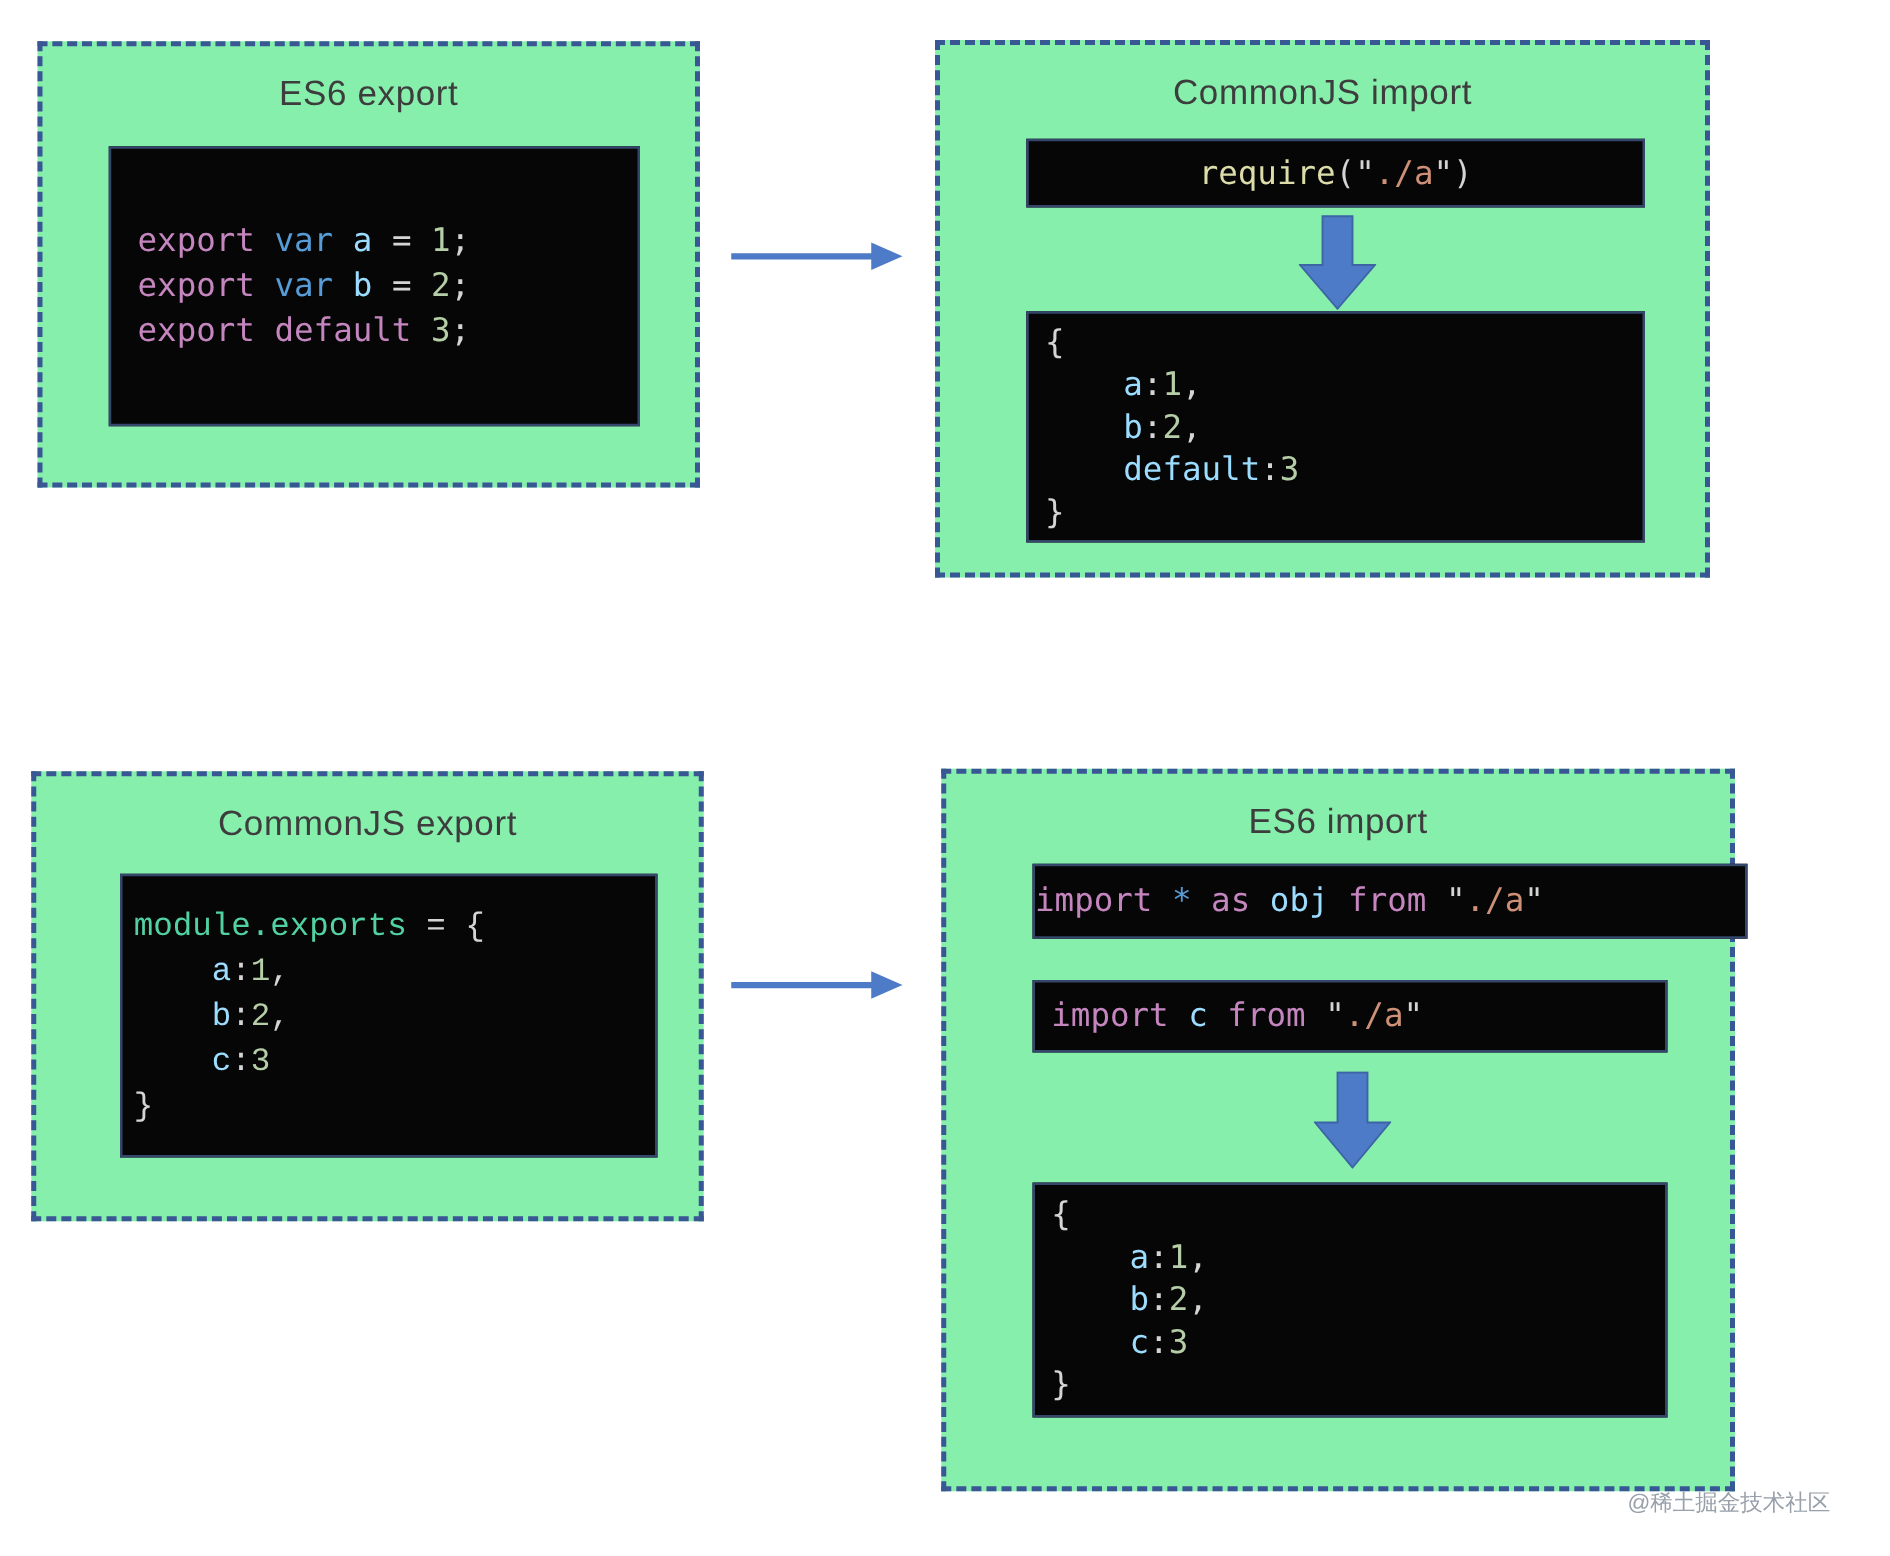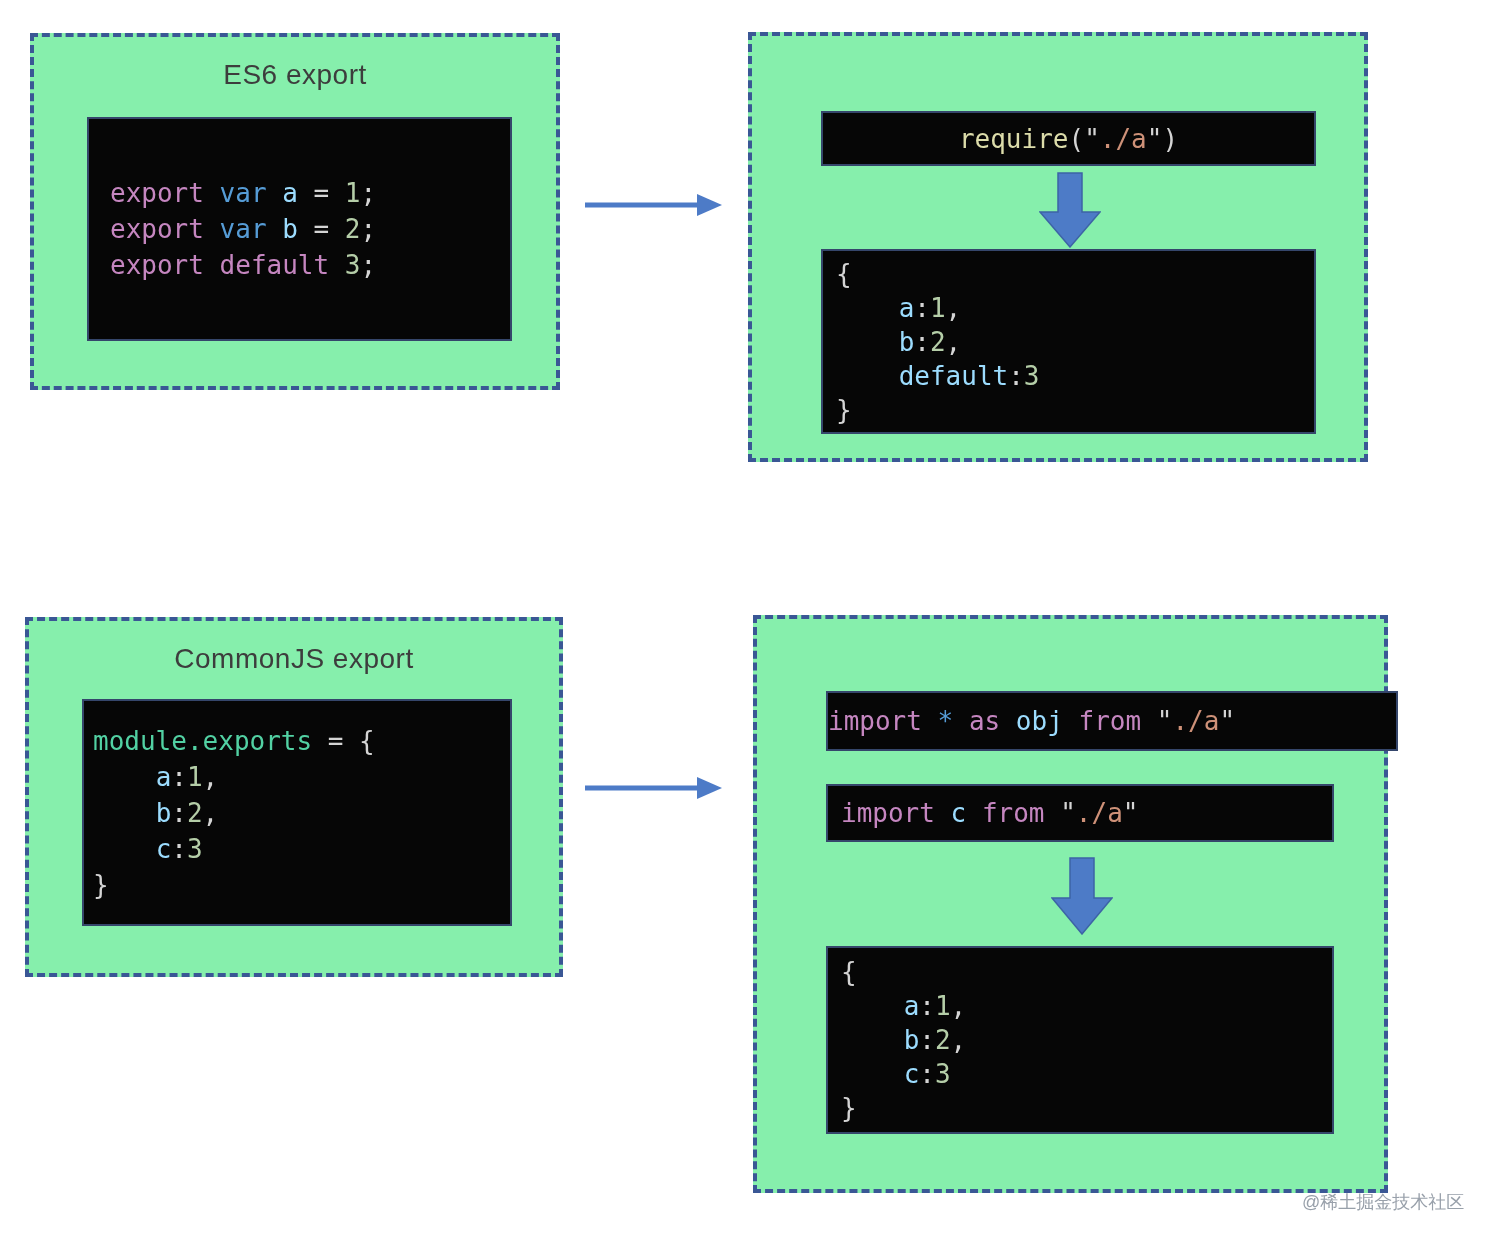--- a/index.html
+++ b/index.html
@@ -74,52 +74,54 @@
         <div class="code-line"><span class="tok-kw">export </span><span class="tok-kw">default </span><span class="tok-num">3</span><span class="tok-pun">;</span></div>
       </div>
   </div>
 
   <svg class="arrow" style="left:583px; top:188px;" width="140" height="34" viewBox="0 0 140 34">
     <line x1="2" y1="17" x2="116" y2="17" stroke="#4d7bc7" stroke-width="5"></line>
     <polygon points="114,6 139,17 114,28" fill="#4d7bc7"></polygon>
   </svg>
 
   <div class="panel" style="left:748px; top:32px; width:620px; height:430px;">
+    <div class="panel-title">CommonJS import</div>
     <div class="code-block center-text" style="left:69px; top:75px; width:495px; height:55px;">
         <div class="code-line"><span class="tok-fn">require</span><span class="tok-pun">("</span><span class="tok-str">./a</span><span class="tok-pun">")</span></div>
       </div>
     <svg class="arrow" style="left:287px; top:136px;" width="62" height="76" viewBox="0 0 62 76">
       <polygon points="19,1 43,1 43,40 61,40 31,75 1,40 19,40" fill="#4d7bc7" stroke="#3d64a5" stroke-width="1.5"></polygon>
     </svg>
     <div class="code-block compact" style="left:69px; top:213px; width:495px; height:185px; padding-left:13px;">
         <div class="code-line"><span class="tok-pun">{</span></div>
         <div class="code-line"><span class="tok-pun">    </span><span class="tok-var">a</span><span class="tok-pun">:</span><span class="tok-num">1</span><span class="tok-pun">,</span></div>
         <div class="code-line"><span class="tok-pun">    </span><span class="tok-var">b</span><span class="tok-pun">:</span><span class="tok-num">2</span><span class="tok-pun">,</span></div>
         <div class="code-line"><span class="tok-pun">    </span><span class="tok-var">default</span><span class="tok-pun">:</span><span class="tok-num">3</span></div>
         <div class="code-line"><span class="tok-pun">}</span></div>
       </div>
   </div>
 
   <div class="panel" style="left:25px; top:617px; width:538px; height:360px;">
     <div class="panel-title">CommonJS export</div>
-    <div class="code-block" style="left:53px; top:78px; width:430px; height:227px; padding-left:9px;">
+    <div class="code-block" style="left:67px; top:78px; width:430px; height:227px; padding-left:9px;font-family:Liberation Mono, monospace;">
         <div class="code-line"><span class="tok-prop">module.exports</span><span class="tok-pun"> = {</span></div>
         <div class="code-line"><span class="tok-pun">    </span><span class="tok-var">a</span><span class="tok-pun">:</span><span class="tok-num">1</span><span class="tok-pun">,</span></div>
         <div class="code-line"><span class="tok-pun">    </span><span class="tok-var">b</span><span class="tok-pun">:</span><span class="tok-num">2</span><span class="tok-pun">,</span></div>
         <div class="code-line"><span class="tok-pun">    </span><span class="tok-var">c</span><span class="tok-pun">:</span><span class="tok-num">3</span></div>
         <div class="code-line"><span class="tok-pun">}</span></div>
       </div>
   </div>
 
   <svg class="arrow" style="left:583px; top:771px;" width="140" height="34" viewBox="0 0 140 34">
     <line x1="2" y1="17" x2="116" y2="17" stroke="#4d7bc7" stroke-width="5"></line>
     <polygon points="114,6 139,17 114,28" fill="#4d7bc7"></polygon>
   </svg>
 
   <div class="panel" style="left:753px; top:615px; width:635px; height:578px;">
+    <div class="panel-title">ES6 import</div>
     <div class="code-block" style="left:69px; top:72px; width:572px; height:60px; justify-content:center;">
         <div class="code-line"><span class="tok-kw">import </span><span class="tok-kw2">* </span><span class="tok-kw">as </span><span class="tok-var">obj </span><span class="tok-kw">from </span><span class="tok-pun">"</span><span class="tok-str">./a</span><span class="tok-pun">"</span></div>
       </div>
     <div class="code-block" style="left:69px; top:165px; width:508px; height:58px; padding-left:13px;">
         <div class="code-line"><span class="tok-kw">import </span><span class="tok-var">c </span><span class="tok-kw">from </span><span class="tok-pun">"</span><span class="tok-str">./a</span><span class="tok-pun">"</span></div>
       </div>
     <svg class="arrow" style="left:294px; top:238px;" width="62" height="78" viewBox="0 0 62 78">
       <polygon points="19,1 43,1 43,41 61,41 31,77 1,41 19,41" fill="#4d7bc7" stroke="#3d64a5" stroke-width="1.5"></polygon>
     </svg>
     <div class="code-block compact" style="left:69px; top:327px; width:508px; height:188px; padding-left:13px;">

